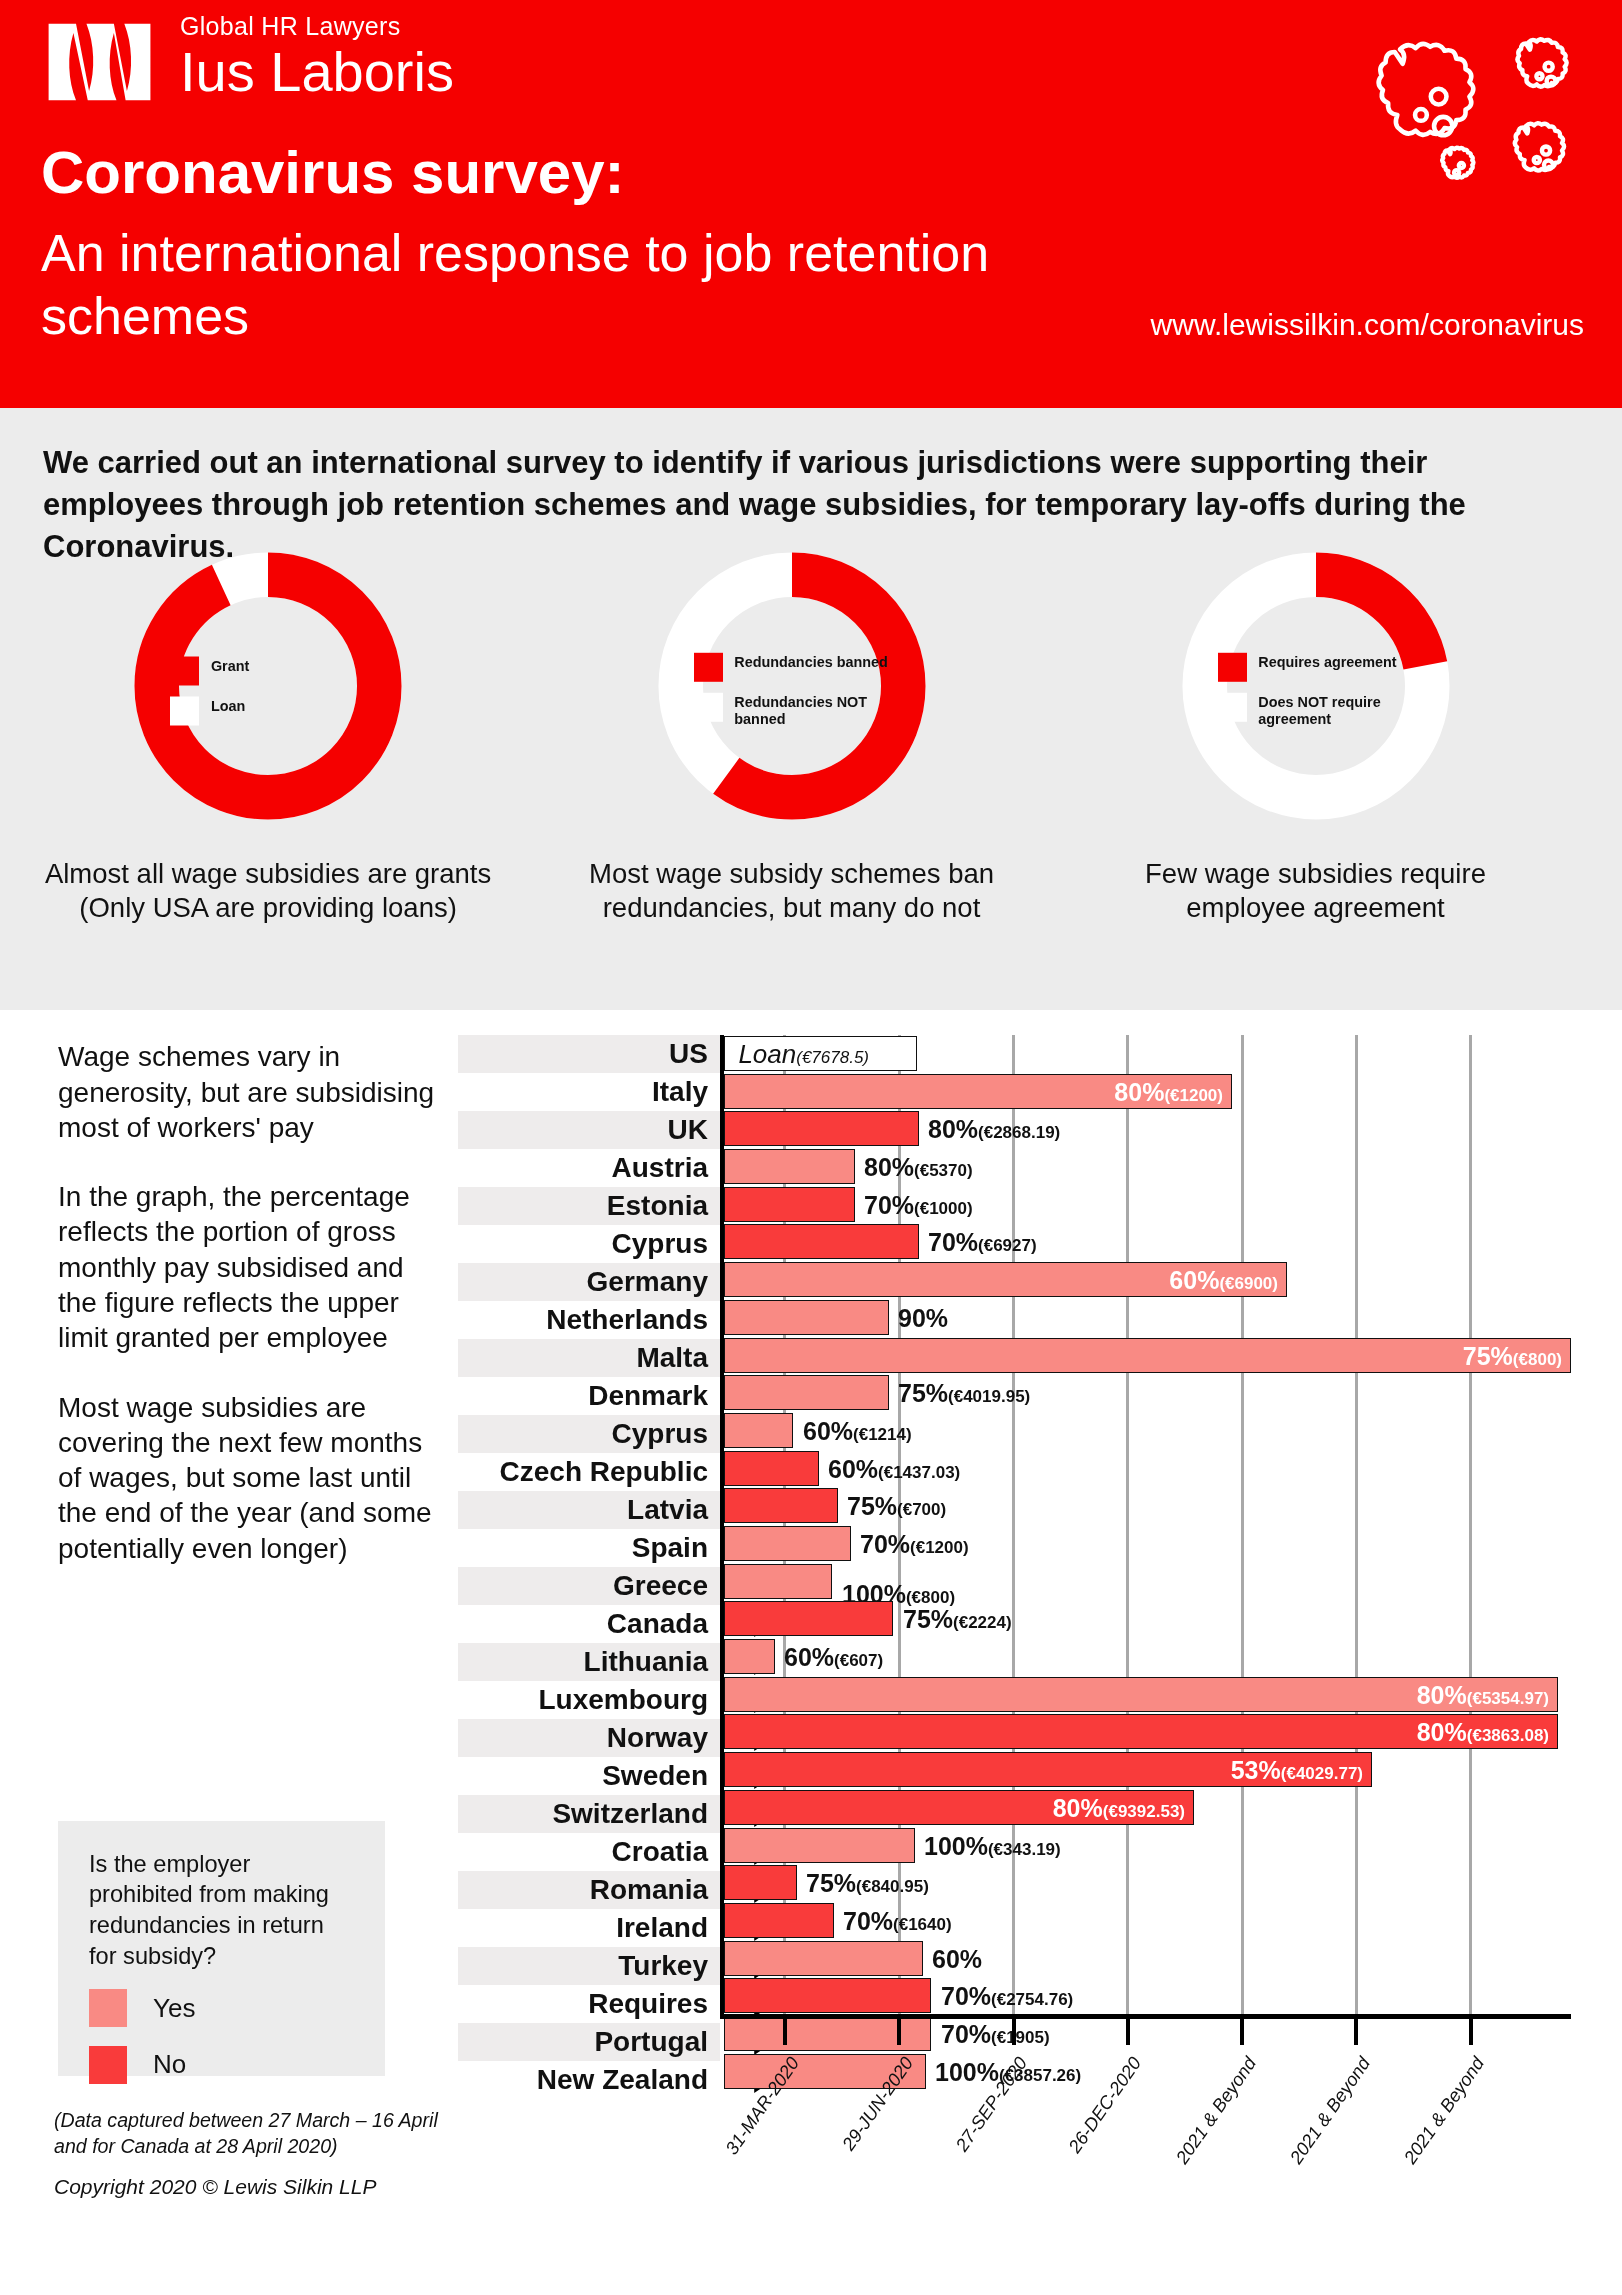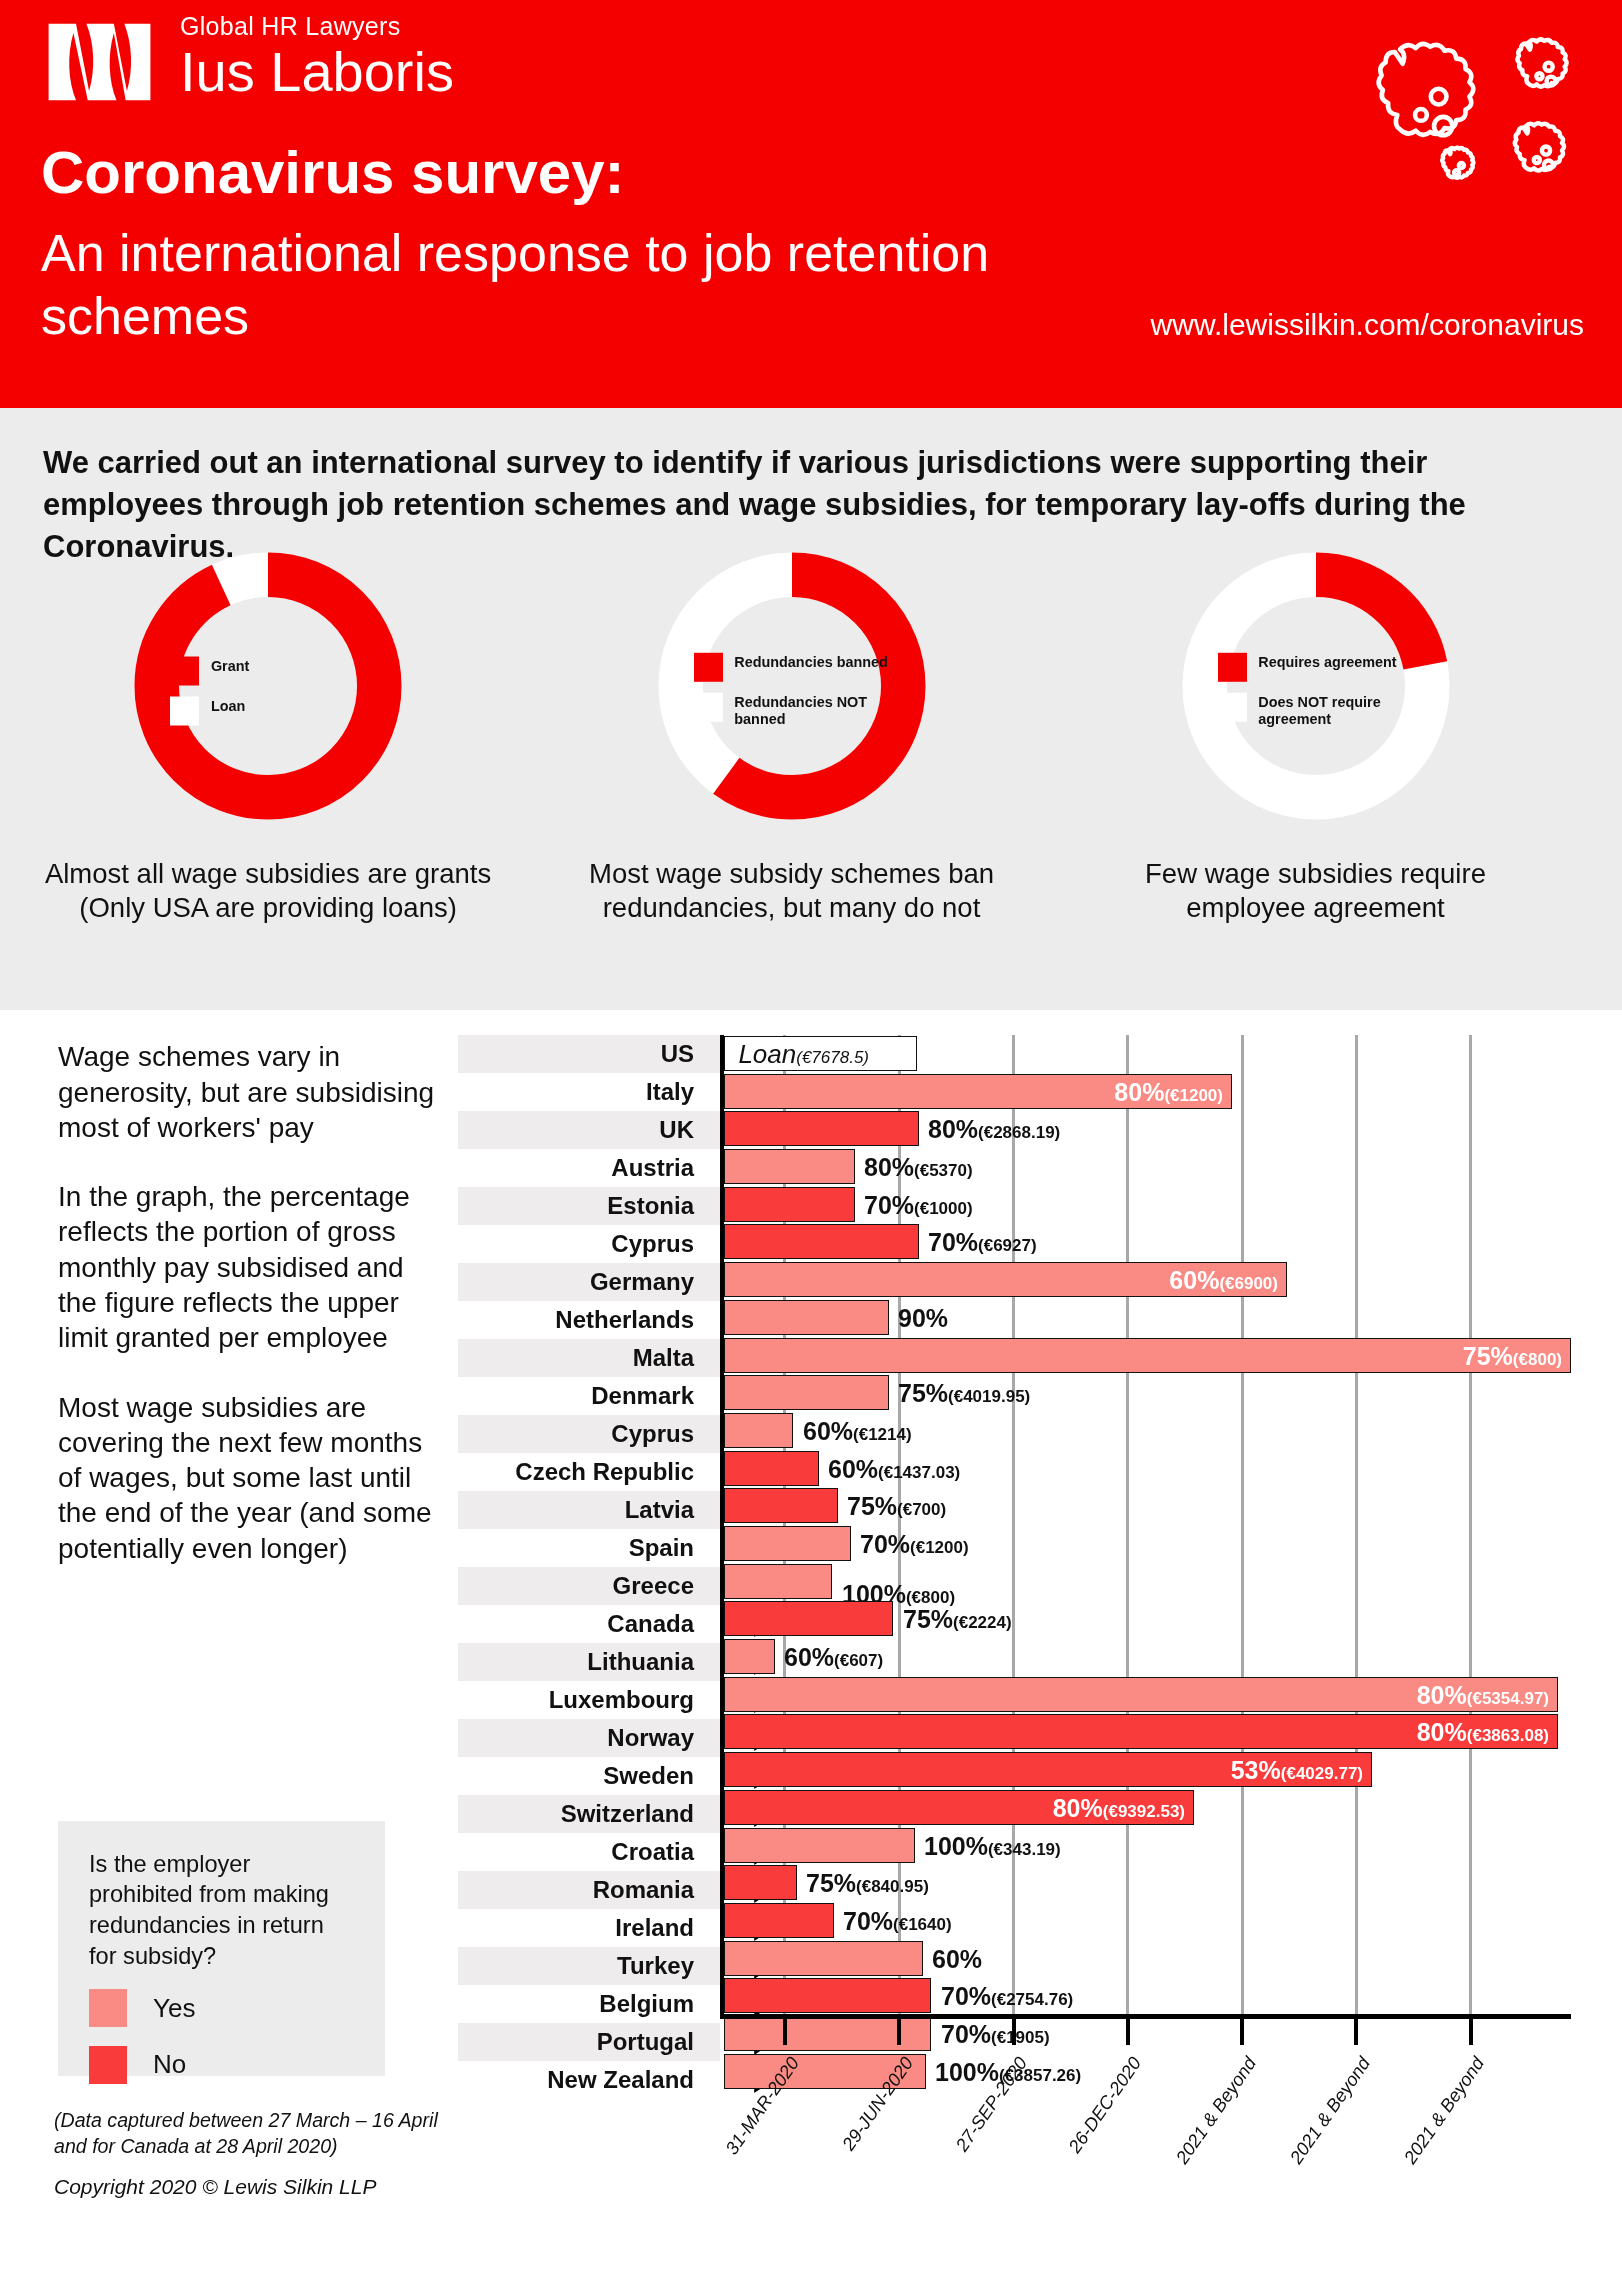--- a/index.html
+++ b/index.html
@@ -99,22 +99,22 @@
     position:absolute; left:54px; top:1165px;
     font-size:21px; font-style:italic; color:#111111;
   }
 
   
   #plot { position:absolute; left:458px; top:25px; width:1112px; height:1112px; }
 
   #labels-col { position:absolute; left:0; top:0; width:262px; }
   .lbl-row {
     height:38px; display:flex; align-items:center; justify-content:flex-end;
-    padding-right:26px;
-    font-size:24px; font-weight:700; color:#111111; white-space:nowrap;
+    padding-right:12px;
+    font-size:28px; font-weight:700; color:#111111; white-space:nowrap;
   }
   .lbl-row.alt { background:#eeecec; }
 
   #axis-line {
     position:absolute; left:262px; top:0px; width:3.9px; height:979px; background:#000;
   }
 
   #arrows-col { position:absolute; left:266px; top:0; width:51px; }
   .arrow-cell { height:38px; position:relative; }
   .arrow-cell svg { position:absolute; left:0; top:50%; transform:translateY(-50%); }
@@ -308,21 +308,21 @@
         <div class="lbl-row">Canada</div>
         <div class="lbl-row alt">Lithuania</div>
         <div class="lbl-row">Luxembourg</div>
         <div class="lbl-row alt">Norway</div>
         <div class="lbl-row">Sweden</div>
         <div class="lbl-row alt">Switzerland</div>
         <div class="lbl-row">Croatia</div>
         <div class="lbl-row alt">Romania</div>
         <div class="lbl-row">Ireland</div>
         <div class="lbl-row alt">Turkey</div>
-        <div class="lbl-row">Belgium</div>
+        <div class="lbl-row">Requires</div>
         <div class="lbl-row alt">Portugal</div>
         <div class="lbl-row">New Zealand</div>
       </div>
     <div id="axis-line"></div>
     <div id="arrows-col">
         <div class="arrow-cell">
           <svg width="50" height="26" viewBox="0 0 76 40">
             <path d="M0 13 H46 V0 L76 20 L46 40 V27 H0 Z" fill="#000"></path>
           </svg>
         </div>

